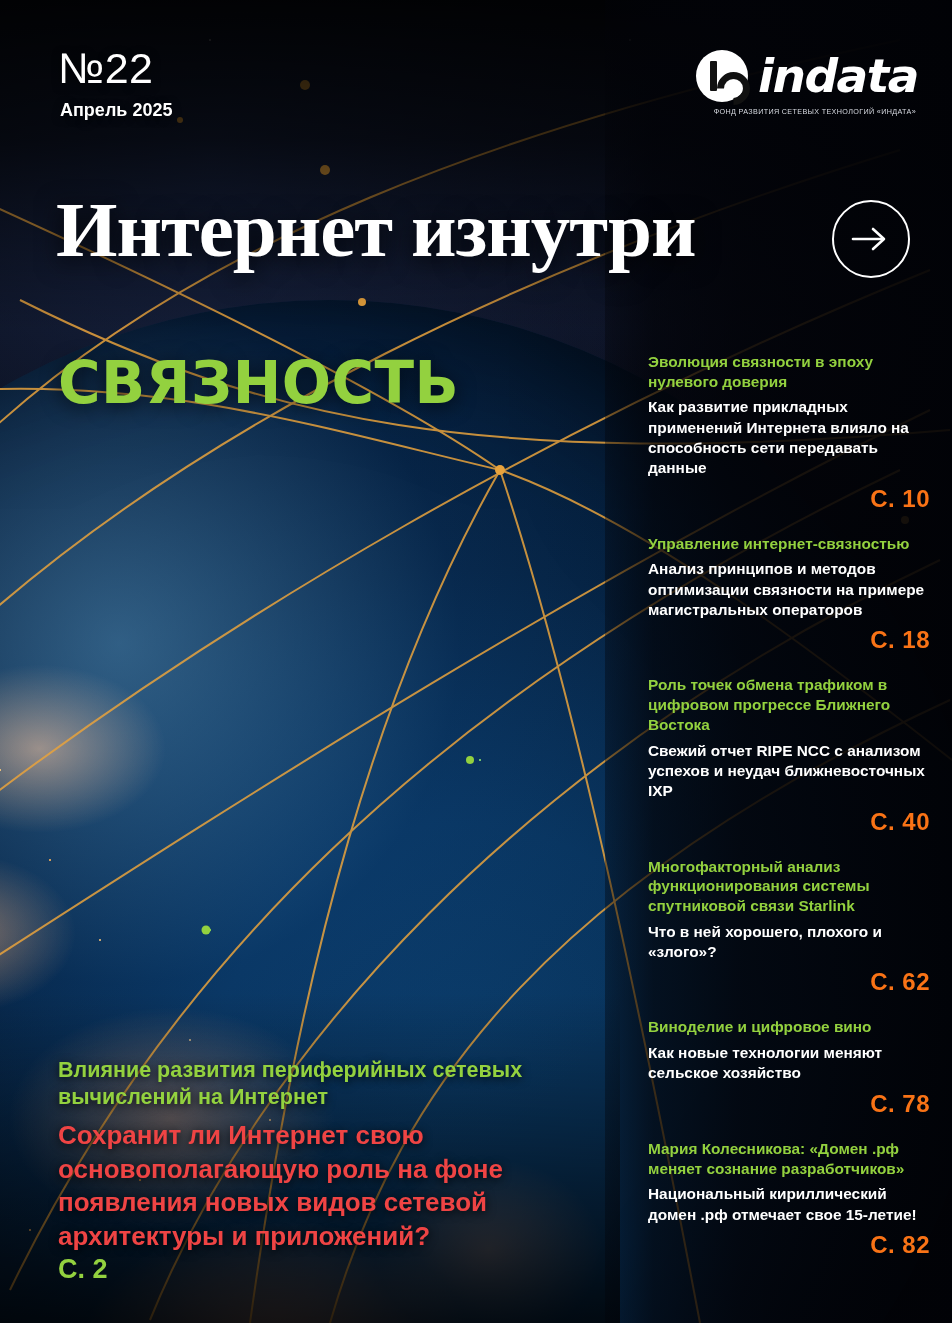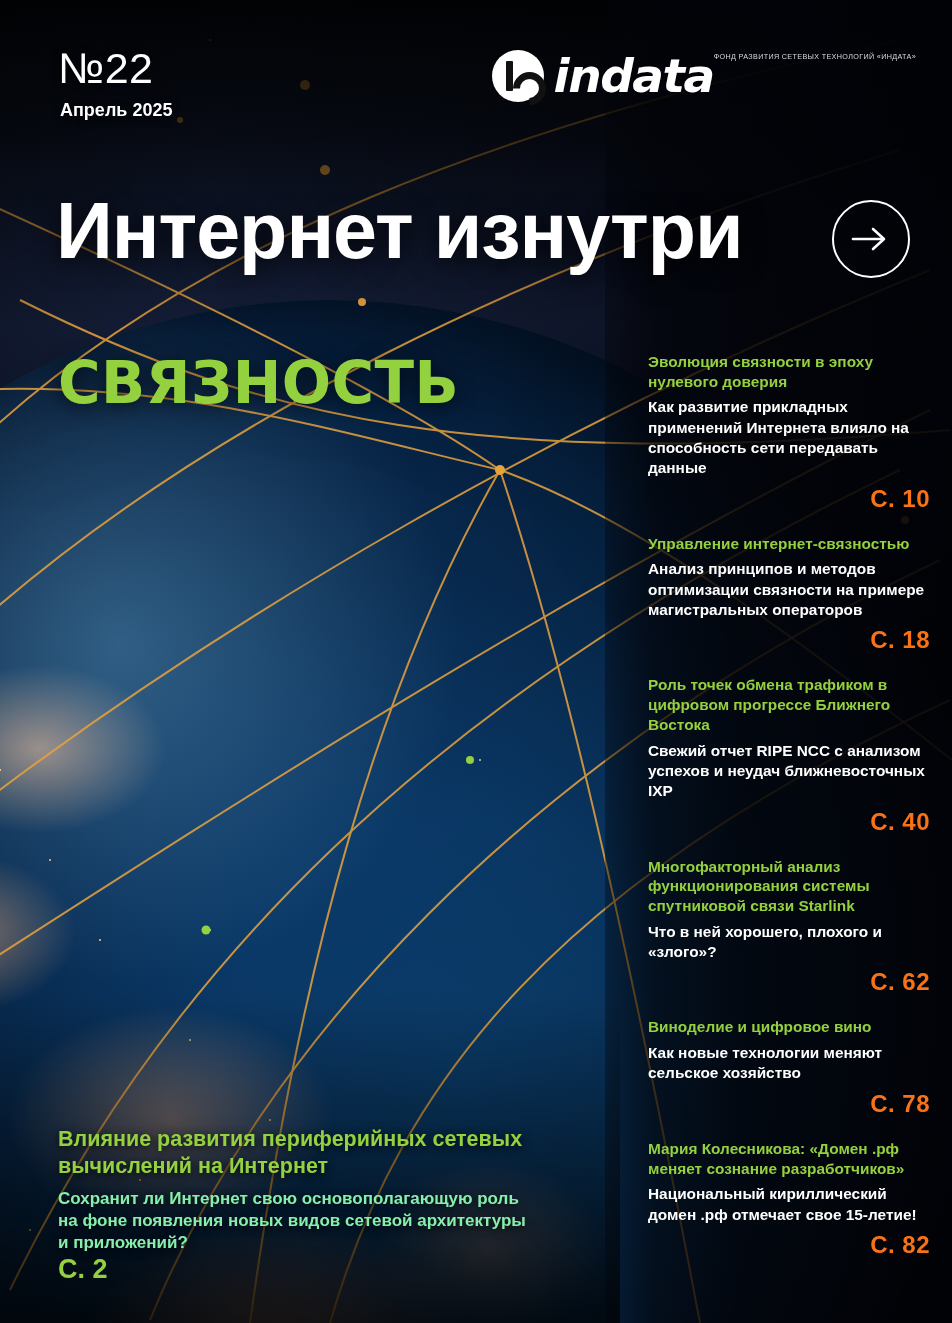--- a/index.html
+++ b/index.html
@@ -116,21 +116,21 @@
     color:#fff; font-size:43px; font-weight:400; letter-spacing:.5px;
     text-shadow: 0 2px 10px rgba(0,0,0,.7);
   }
   .issue-date {
     position:absolute; left:60px; top:100px;
     color:#fff; font-size:18px; font-weight:700;
     text-shadow: 0 2px 8px rgba(0,0,0,.7);
   }
   .logo {
     position:absolute; right:34px; top:48px;
-    display:flex; flex-direction:row; 
+    display:flex; flex-direction:column; align-items:flex-end;
   }
   .logo-row { display:flex; align-items:center; gap:10px; }
   .logo-mark {
     width:52px; height:52px; border-radius:50%;
     background:#fff; position:relative; flex:none;
   }
   .logo-mark::before {
     content:""; position:absolute; left:14px; top:11px;
     width:7px; height:30px; background:#111; border-radius:1px;
   }
@@ -144,21 +144,21 @@
     font-style: italic; font-family:"DejaVu Sans", sans-serif;
   }
   .logo-tag {
     color:#d8dbe2; font-size:7.2px; letter-spacing:.35px; margin-top:4px; margin-right:2px;
   }
 
   
   .main-title {
     position:absolute; left:56px; top:185px;
     color:#fff; font-size:79px; font-weight:700; letter-spacing:-1px;
-    font-family:Liberation Sans, sans-serif;
+    font-family:Liberation Serif, serif;
     text-shadow: 0 4px 26px rgba(0,0,0,.85);
   }
   .arrow-badge {
     position:absolute; left:832px; top:200px;
     width:78px; height:78px; border-radius:50%;
     border:2.5px solid #fff; display:flex; align-items:center; justify-content:center;
   }
   .arrow-badge svg { display:block; }
 
   .theme-word {
@@ -171,21 +171,21 @@
   
   .feature {
     position:absolute; left:58px; bottom:38px; width:470px;
   }
   .feature-kicker {
     color:#93d13f; font-size:21.5px; font-weight:700; line-height:1.25;
     text-shadow:0 2px 10px rgba(0,0,0,.85);
   }
   .feature-desc {
     margin-top:8px;
-    color:#86efac; font-size:17px; font-weight:700; line-height:1.3;
+    color:#ef4444; font-size:26px; font-weight:700; line-height:1.3;
     text-shadow:0 2px 10px rgba(0,0,0,.85);
   }
   .feature-page {
     margin-top:0;
     color:#93d13f; font-size:27px; font-weight:700;
   }
 
   
   .toc {
     position:absolute; right:0; top:352px;

